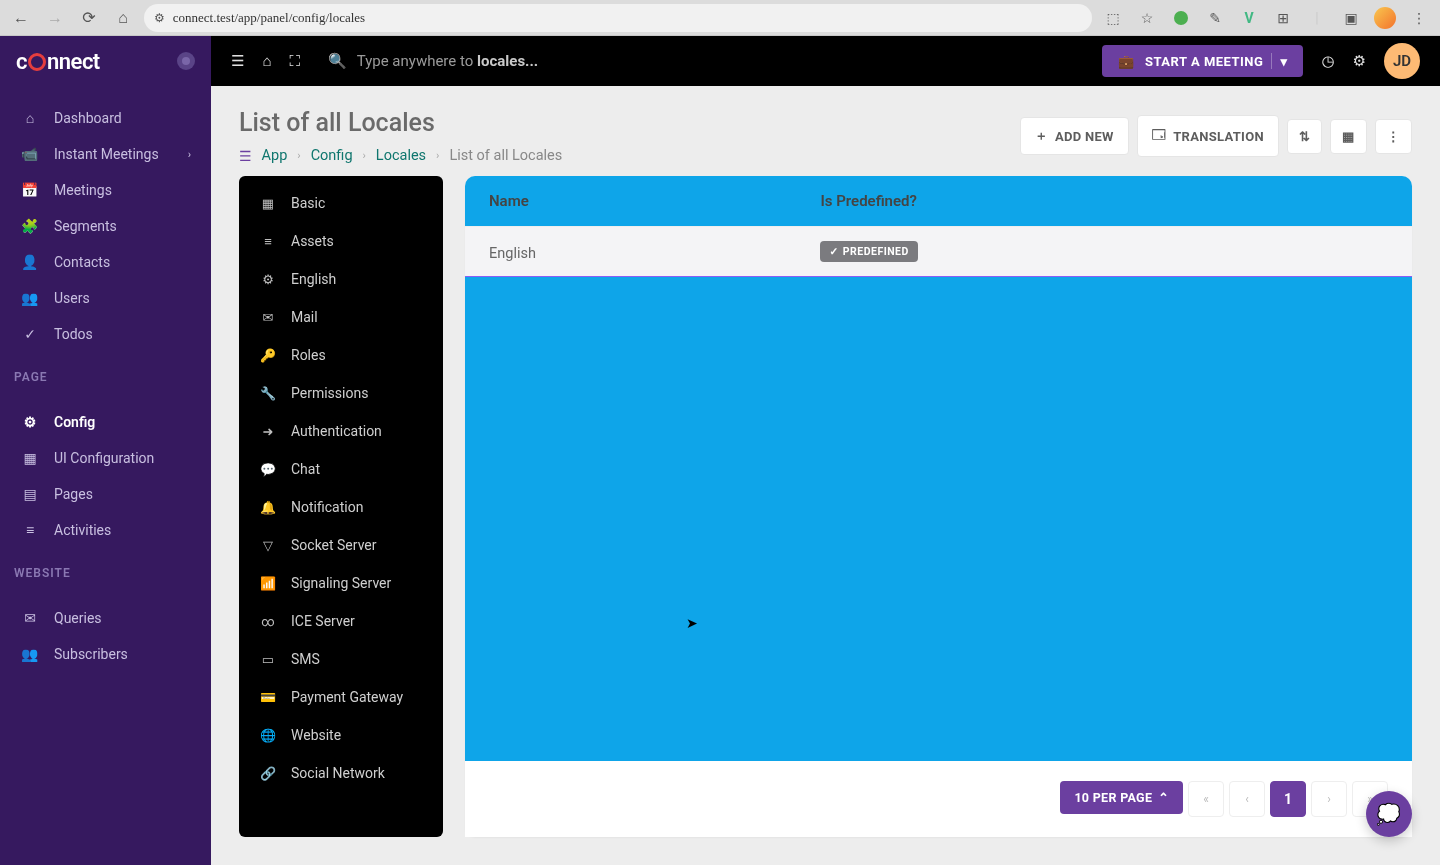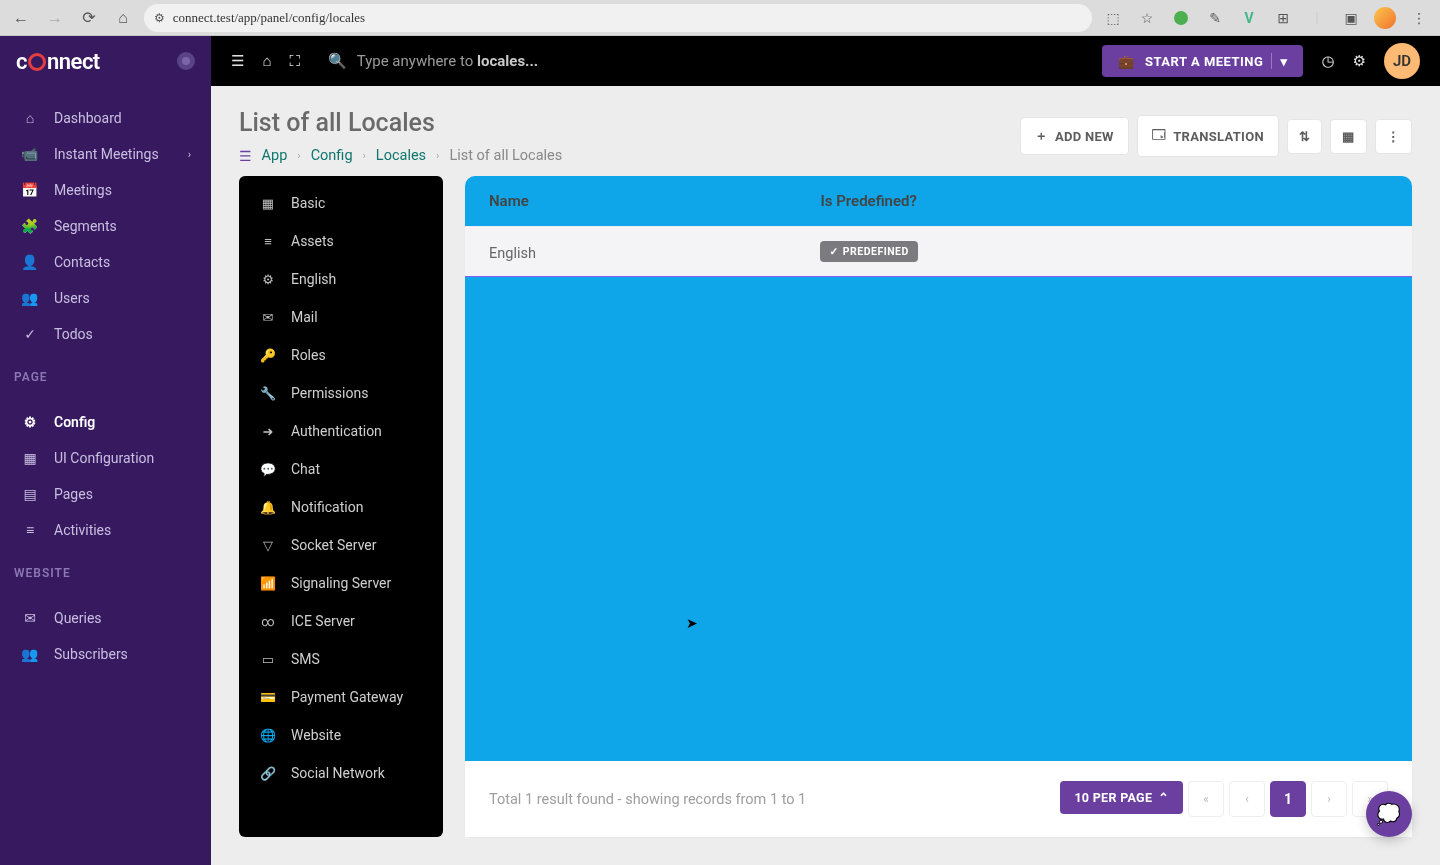--- a/index.html
+++ b/index.html
@@ -313,21 +313,20 @@
         <div id="table-body">
             <div class="table-row">
               <div class="td c1">English</div>
               <div class="td c2"><span class="badge">
                   <span>✓</span>
                   <span>PREDEFINED</span>
                 </span></div>
             </div>
           </div>
         <div class="table-footer">
-          <div class="footer-text">Total 1 result found - showing records from 1 to 1</div>
           <div class="pager">
             <div class="per-page">
               <span>10 PER PAGE</span>
               <span>⌃</span>
             </div>
             <div class="page-btn">«</div>
             <div class="page-btn">‹</div>
             <div class="page-btn active">1</div>
             <div class="page-btn">›</div>
             <div class="page-btn">»</div>

